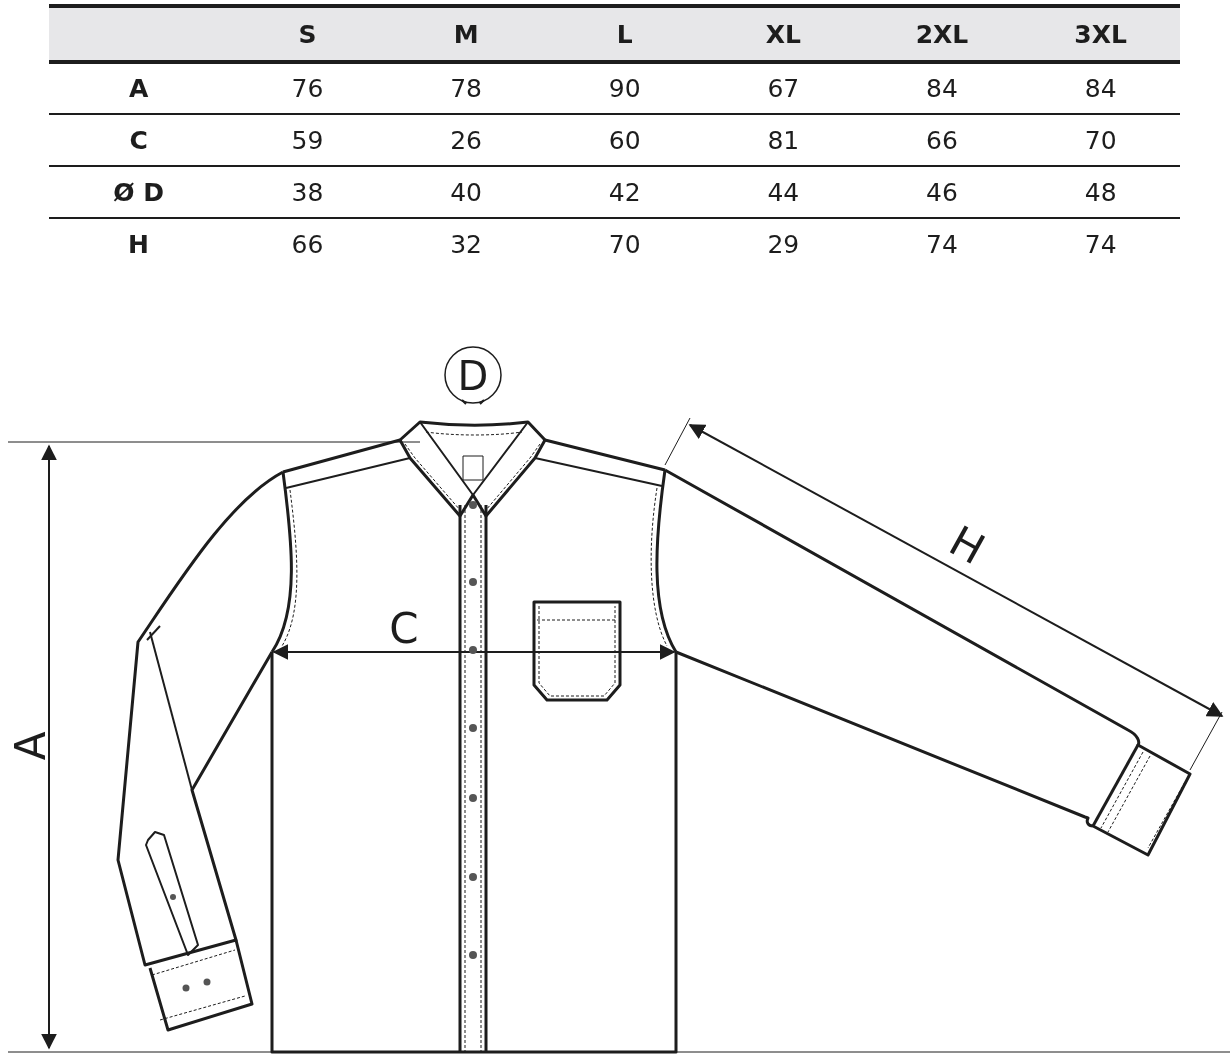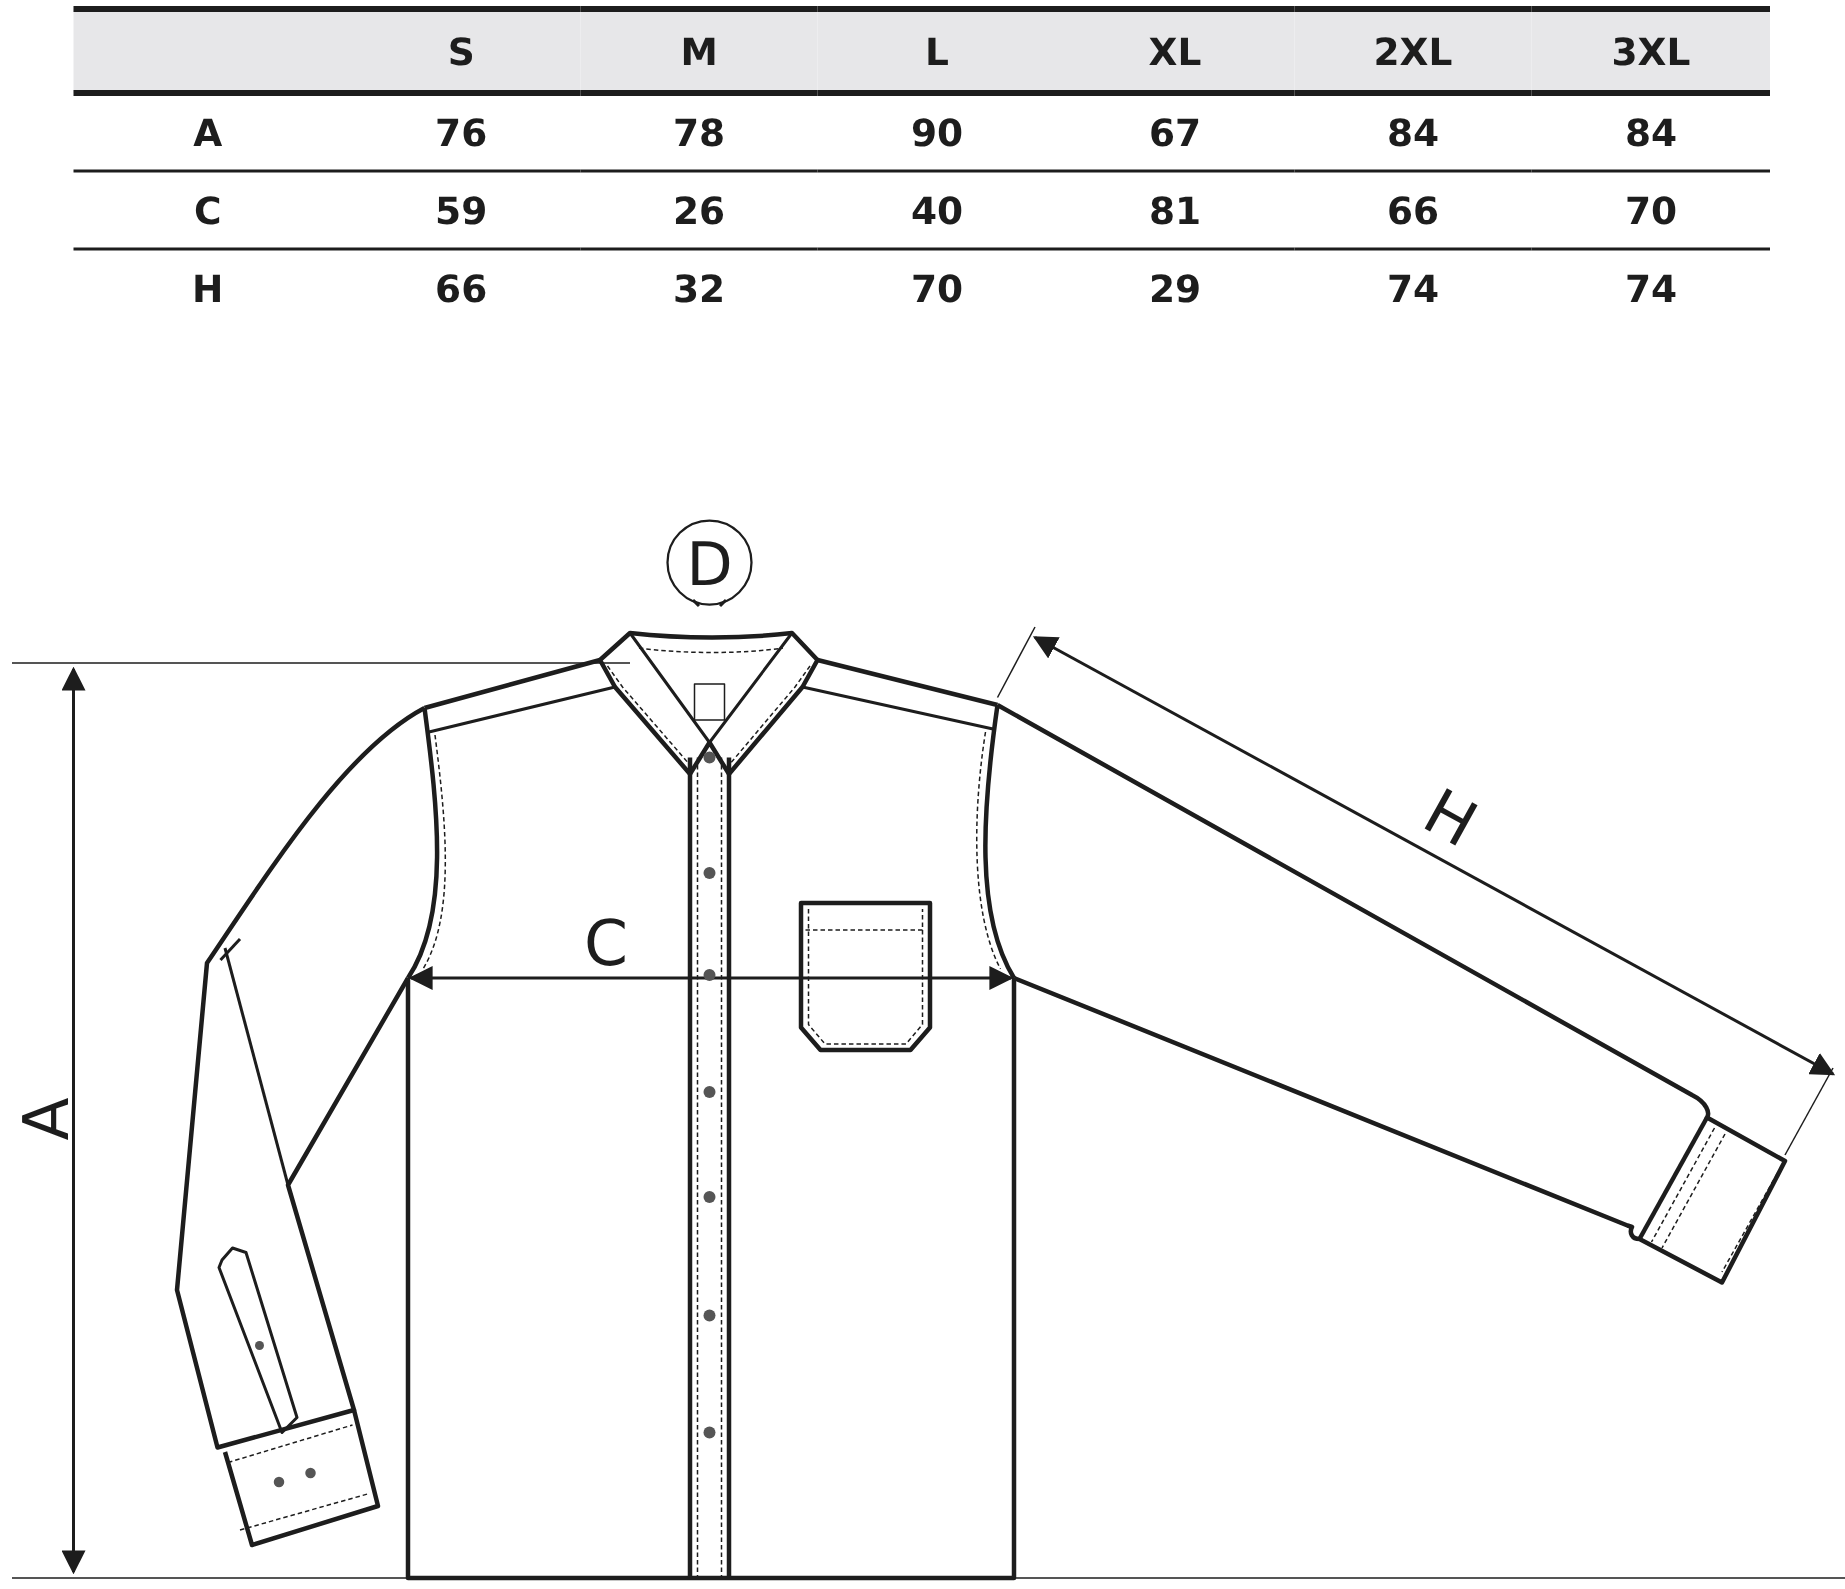--- a/index.html
+++ b/index.html
@@ -1,19 +1,19 @@
 <!DOCTYPE html>
 <html><head>
 <meta charset="utf-8">
 <style>
   html, body { margin: 0; padding: 0; background: #ffffff; }
   body { width: 1230px; height: 1059px; position: relative; overflow: hidden;
          font-family: "DejaVu Sans", "Liberation Sans", sans-serif; color: #1d1d1d; }
   .size-table { position: absolute; left: 49px; top: 4px; width: 1131px; border-collapse: collapse; }
-  .size-table th, .size-table td { text-align: center; font-size: 25px; padding: 0; font-weight: bold; }
+  .size-table th, .size-table td { text-align: center; font-size: 25px; padding: 0; }
   .size-table thead tr { background: #e7e7e9; height: 56px; }
   .size-table thead th { font-weight: bold; border-top: 4px solid #1d1d1d; border-bottom: 4px solid #1d1d1d; }
   .size-table tbody tr { height: 52px; }
   .size-table tbody td { border-bottom: 2px solid #1d1d1d; }
   .size-table tbody tr:last-child td { border-bottom: none; }
   .size-table td.rowlabel { font-weight: bold; width: 175px; }
   .size-table col.c { width: 155px; }
   svg.diagram { position: absolute; left: 0; top: 300px; }
   svg text { font-family: "DejaVu Sans", "Liberation Sans", sans-serif; }
 </style>
@@ -48,24 +48,33 @@
       <td>78</td>
       <td>90</td>
       <td>67</td>
       <td>84</td>
       <td>84</td>
     </tr>
     <tr>
       <td class="rowlabel">C</td>
       <td>59</td>
       <td>26</td>
-      <td>40</td>
+      <td>60</td>
       <td>81</td>
       <td>66</td>
       <td>70</td>
+    </tr>
+    <tr>
+      <td class="rowlabel">Ø D</td>
+      <td>38</td>
+      <td>40</td>
+      <td>42</td>
+      <td>44</td>
+      <td>46</td>
+      <td>48</td>
     </tr>
     <tr>
       <td class="rowlabel">H</td>
       <td>66</td>
       <td>32</td>
       <td>70</td>
       <td>29</td>
       <td>74</td>
       <td>74</td>
     </tr>

